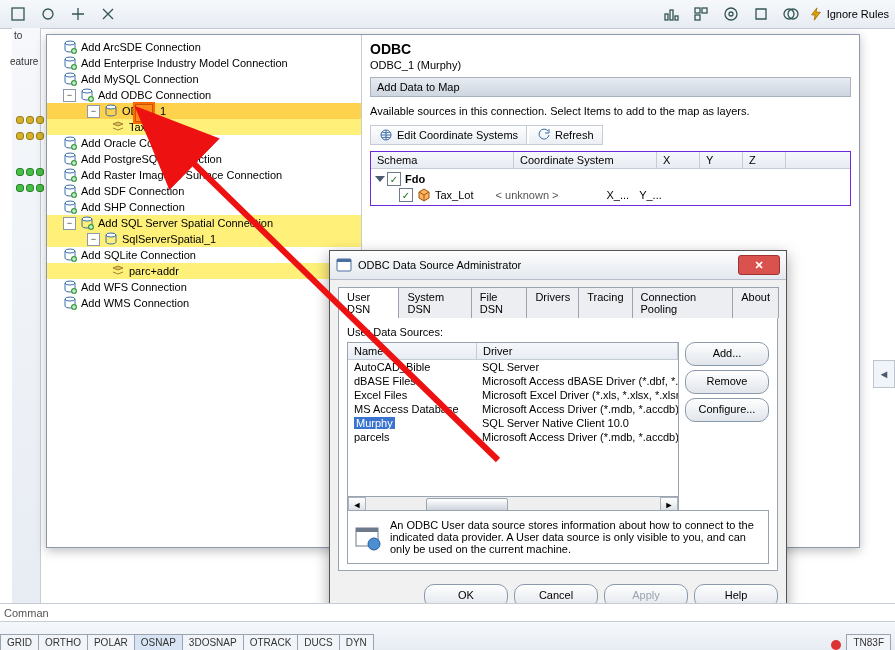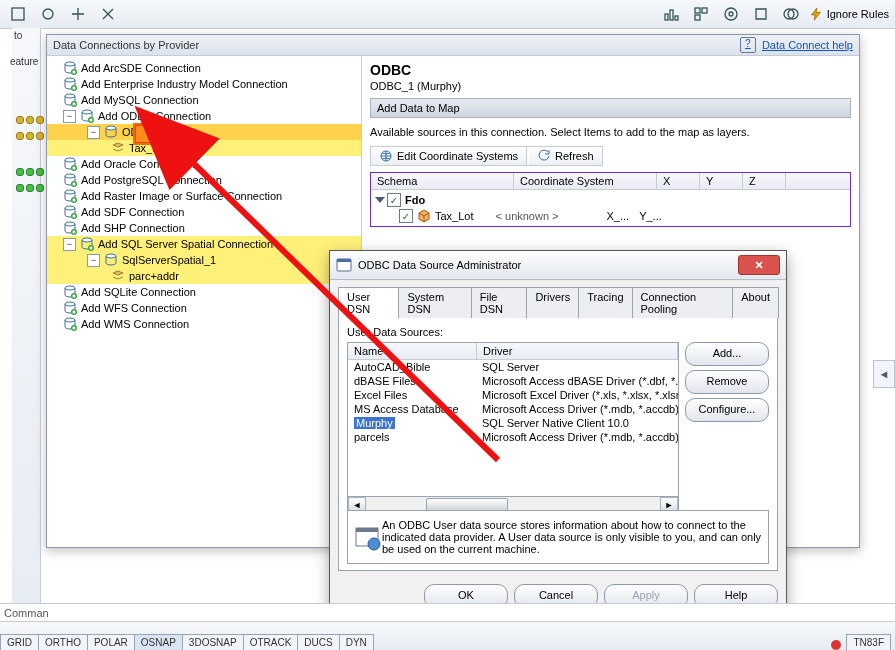--- a/index.html
+++ b/index.html
@@ -63,21 +63,21 @@
 .uds-hd .c{border-right:1px solid #c5ccd6;padding:2px 6px}
 .uds-row{display:flex;padding:1px 0}
 .uds-row .c{padding:0 6px;white-space:nowrap;overflow:hidden;text-overflow:clip}
 .uds-row.sel .c:first-child span{background:#3a74d0;color:#fff;padding:0 2px}
 .uds-scroll{position:absolute;left:8px;bottom:56px;width:330px;height:16px;border:1px solid #9aa3b0;background:#efefef;display:flex;align-items:center}
 .uds-scroll .arr{width:16px;height:14px;background:linear-gradient(#fff,#d8dde3);border:1px solid #aab2bd;display:flex;align-items:center;justify-content:center;font-size:9px}
 .uds-scroll .track{flex:1}
 .uds-scroll .thumb{width:80px;height:12px;margin-left:60px;background:linear-gradient(#fff,#c9d0d9);border:1px solid #9aa3b0;border-radius:2px}
 .side-btns{position:absolute;right:8px;top:24px;display:flex;flex-direction:column;gap:4px}
 .side-btns .b, .dlg-foot .b{width:82px;height:22px;border:1px solid #8b99ac;background:linear-gradient(#fefefe,#e1e6ec);text-align:center;line-height:20px;border-radius:10px}
-.info{position:absolute;left:8px;right:8px;bottom:6px;height:44px;border:1px solid #9aa3b0;display:flex;align-items:center;gap:0;padding:4px;background:#fff}
+.info{position:absolute;left:8px;right:8px;bottom:6px;height:44px;border:1px solid #9aa3b0;display:flex;align-items:center;gap:8px;padding:4px;background:#fff}
 .info svg{flex:0 0 auto}
 .dlg-foot{height:34px;display:flex;align-items:center;justify-content:flex-end;gap:6px;padding:0 8px}
 .dlg-foot .b.dis{color:#9aa3b0}
 
 .arrow-svg{position:absolute;left:0;top:0;pointer-events:none}
 
 .call{position:absolute;width:18px;height:18px;background:#ff8c1a;border:2px solid #ff6a00;box-shadow:0 0 0 1px #cc5200 inset}
 
 .rpal{position:absolute;right:0;top:360px;width:20px;height:26px;border:1px solid #bcc4cd;background:#f1f4f8;display:flex;align-items:center;justify-content:center;color:#4a5a6f}
 </style>
@@ -170,27 +170,20 @@
   <div class="dots" style="top:156px">
         <span class="dot g"></span>
         <span class="dot g"></span>
         <span class="dot g"></span>
       </div>
 </div>
 
 <div class="rpal">◄</div>
 
 <div class="panel">
-  <div class="panel-header">
-    <span>Data Connections by Provider</span>
-    <span class="help">
-      <span style="width:14px;height:14px;border:1px solid #6c7a8c;border-radius:2px;text-align:center;line-height:12px;font-size:10px;color:#2a5aa0;text-decoration:none">?</span>
-      <a>Data Connect help</a>
-    </span>
-  </div>
   <div class="panel-body">
     <div class="tree">
       <div class="tree-item lv1">
             <span class="db-ico"><svg viewBox="0 0 14 14">
                 <ellipse cx="7" cy="3" rx="5" ry="2" fill="#fff" stroke="#3a6fa8"></ellipse>
                 <path d="M2 3v7c0 1.1 2.2 2 5 2s5-.9 5-2V3" fill="none" stroke="#3a6fa8"></path>
                 <circle cx="11" cy="11" r="3" fill="#39a039"></circle>
                 <path d="M11 9v4M9 11h4" stroke="#fff"></path>
               </svg></span>
             <span>Add ArcSDE Connection</span>
@@ -295,35 +288,35 @@
             <span>Add SQL Server Spatial Connection</span>
           </div>
       <div class="tree-item lv2 hl">
             <span class="exp">−</span>
             <span class="db-ico"><svg viewBox="0 0 14 14">
                 <ellipse cx="7" cy="3" rx="5" ry="2" fill="#fff" stroke="#3a6fa8"></ellipse>
                 <path d="M2 3v7c0 1.1 2.2 2 5 2s5-.9 5-2V3" fill="none" stroke="#3a6fa8"></path>
               </svg></span>
             <span>SqlServerSpatial_1</span>
           </div>
+      <div class="tree-item lv1">
+            <span class="db-ico"><svg viewBox="0 0 14 14">
+                <ellipse cx="7" cy="3" rx="5" ry="2" fill="#fff" stroke="#3a6fa8"></ellipse>
+                <path d="M2 3v7c0 1.1 2.2 2 5 2s5-.9 5-2V3" fill="none" stroke="#3a6fa8"></path>
+                <circle cx="11" cy="11" r="3" fill="#39a039"></circle>
+                <path d="M11 9v4M9 11h4" stroke="#fff"></path>
+              </svg></span>
+            <span>Add SQLite Connection</span>
+          </div>
       <div class="tree-item lv3 hl">
             <span class="db-ico"><svg viewBox="0 0 14 14">
                 <path d="M2 4l5-2 5 2-5 2z" fill="#e0c060" stroke="#a08030"></path>
                 <path d="M2 8l5 2 5-2" fill="none" stroke="#a08030"></path>
               </svg></span>
             <span>parc+addr</span>
-          </div>
-      <div class="tree-item lv1">
-            <span class="db-ico"><svg viewBox="0 0 14 14">
-                <ellipse cx="7" cy="3" rx="5" ry="2" fill="#fff" stroke="#3a6fa8"></ellipse>
-                <path d="M2 3v7c0 1.1 2.2 2 5 2s5-.9 5-2V3" fill="none" stroke="#3a6fa8"></path>
-                <circle cx="11" cy="11" r="3" fill="#39a039"></circle>
-                <path d="M11 9v4M9 11h4" stroke="#fff"></path>
-              </svg></span>
-            <span>Add SQLite Connection</span>
           </div>
       <div class="tree-item lv1">
             <span class="db-ico"><svg viewBox="0 0 14 14">
                 <ellipse cx="7" cy="3" rx="5" ry="2" fill="#fff" stroke="#3a6fa8"></ellipse>
                 <path d="M2 3v7c0 1.1 2.2 2 5 2s5-.9 5-2V3" fill="none" stroke="#3a6fa8"></path>
                 <circle cx="11" cy="11" r="3" fill="#39a039"></circle>
                 <path d="M11 9v4M9 11h4" stroke="#fff"></path>
               </svg></span>
             <span>Add WFS Connection</span>
           </div>

